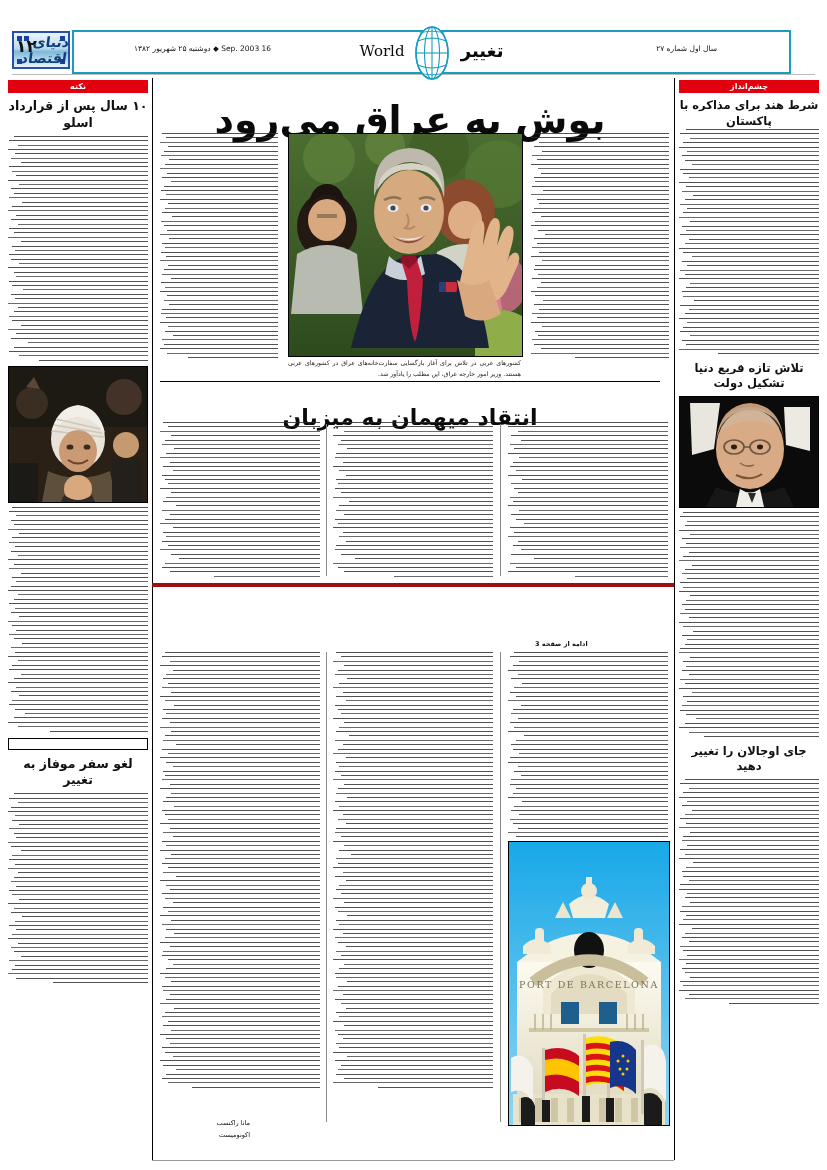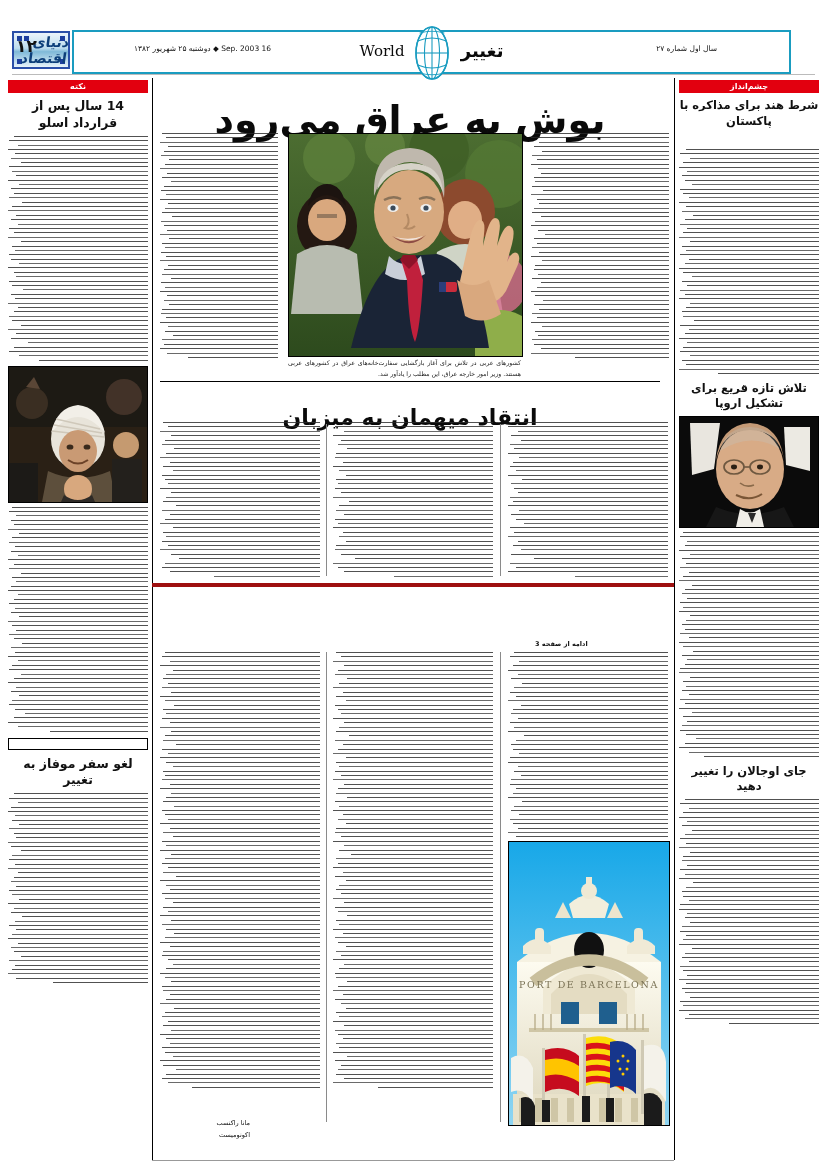--- a/index.html
+++ b/index.html
@@ -116,21 +116,21 @@
 
     <div class="pagenum">۱۲</div>
   </div>
 
   <div class="rule-thin" style="left:12px;top:74px;width:803px;background:#bbb;"></div>
 
   <div class="side side-l">
 
     <div class="redbar">نکته</div>
 
-    <div class="sec-title" style="font-size:12.5px;margin:5px 0 4px;">14 سال پس از قرارداد اسلو</div>
+    <div class="sec-title" style="font-size:12.5px;margin:5px 0 4px;">۱۰ سال پس از قرارداد اسلو</div>
 
     <div class="faux tiny">
       <i style="width:96%"></i>
         <i style="width:99%"></i>
         <i style="width:93%"></i>
         <i style="width:100%"></i>
       <i style="width:95%"></i>
         <i style="width:98%"></i>
         <i style="width:91%"></i>
         <i style="width:99%"></i>
@@ -307,21 +307,21 @@
         <i style="width:100%"></i>
         <i style="width:94%"></i>
         <i style="width:68%"></i>
     </div>
   </div>
 
   <div class="side side-r">
 
     <div class="redbar">چشم‌انداز</div>
 
-    <div class="sec-title" style="font-size:11.5px;margin:5px 0 20px;">شرط هند برای مذاکره با پاکستان</div>
+    <div class="sec-title" style="font-size:11.5px;margin:5px 0 0;">شرط هند برای مذاکره با پاکستان</div>
 
     <div class="faux tiny">
       <i style="width:95%"></i>
         <i style="width:99%"></i>
         <i style="width:92%"></i>
         <i style="width:97%"></i>
       <i style="width:100%"></i>
         <i style="width:94%"></i>
         <i style="width:98%"></i>
         <i style="width:96%"></i>
@@ -364,21 +364,21 @@
       <i style="width:94%"></i>
         <i style="width:97%"></i>
         <i style="width:99%"></i>
         <i style="width:92%"></i>
       <i style="width:98%"></i>
         <i style="width:95%"></i>
         <i style="width:100%"></i>
         <i style="width:72%"></i>
     </div>
 
-    <div class="sec-title" style="font-size:11.5px;margin:7px 0 4px;">تلاش تازه قریع برای تشکیل اروپا</div>
+    <div class="sec-title" style="font-size:11.5px;margin:7px 0 4px;">تلاش تازه قریع دنیا تشکیل دولت</div>
 
     <div class="photo boxed" style="height:110px;margin:2px 0 4px;">
       <svg viewBox="0 0 138 110" preserveAspectRatio="xMidYMid slice" style="width:100%;height:100%;display:block">
         <rect width="138" height="110" fill="#0b0b0b"></rect>
         <path d="M10 6 h30 l-6 46 l-22 6z" fill="#e9e6df"></path>
         <path d="M104 10 h26 v44 l-24 -6z" fill="#eceae3"></path>
         <ellipse cx="70" cy="52" rx="34" ry="40" fill="#d8ab86"></ellipse>
         <path d="M36 44 q6 -30 34 -31 q30 1 34 31 q-4 -36 -34 -38 q-30 2 -34 38z" fill="#c49a76"></path>
         <path d="M40 34 q30 -20 60 -2 q-8 -22 -30 -22 q-24 0 -30 24z" fill="#b9d0da" opacity=".22"></path>
         <ellipse cx="54" cy="50" rx="10" ry="7" fill="none" stroke="#6e5840" stroke-width="1.7"></ellipse>

